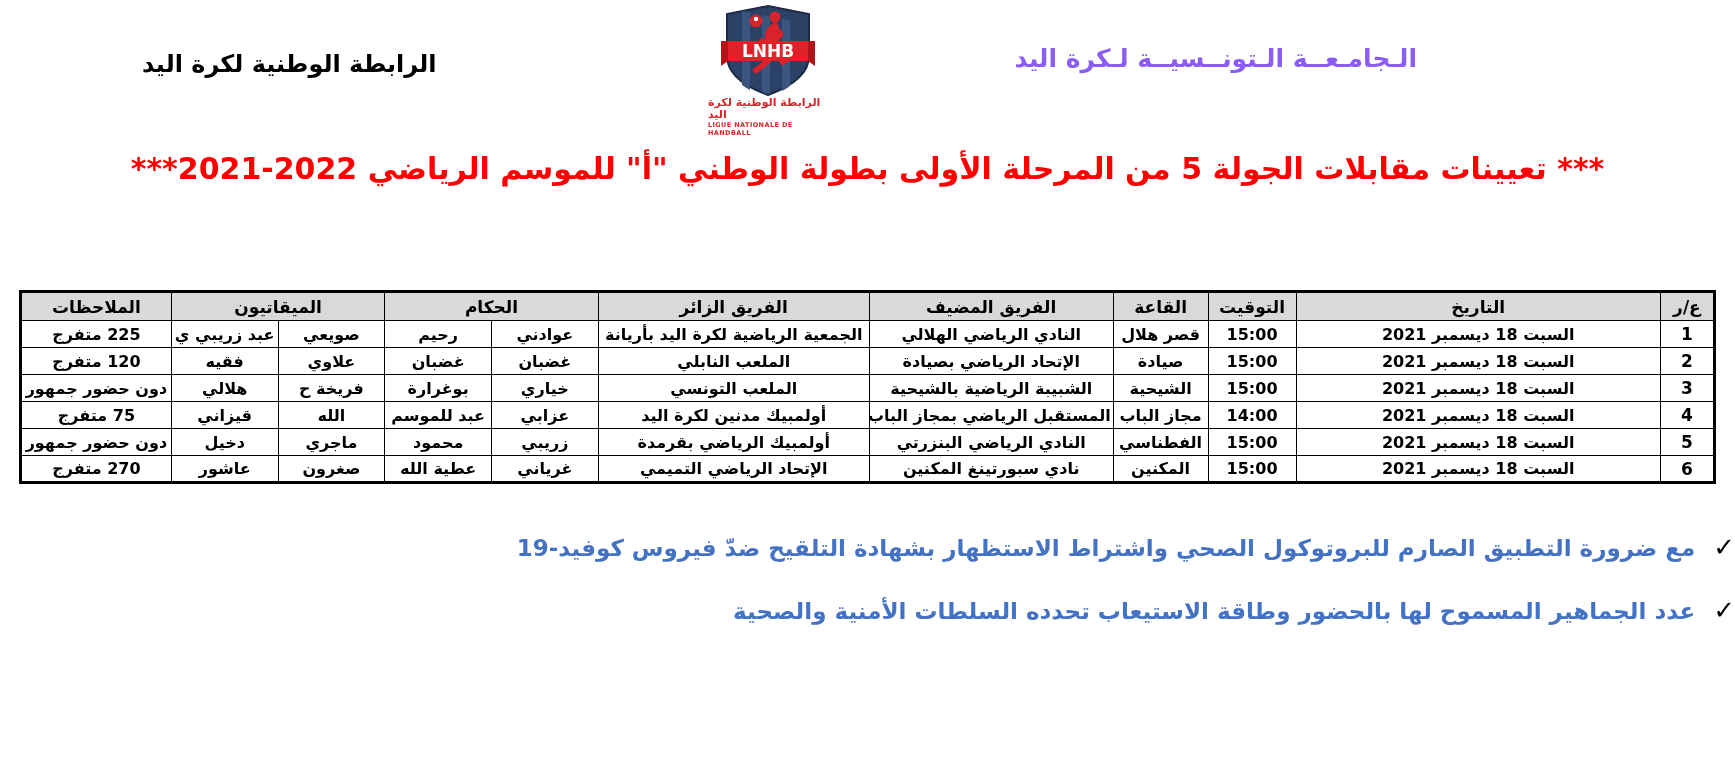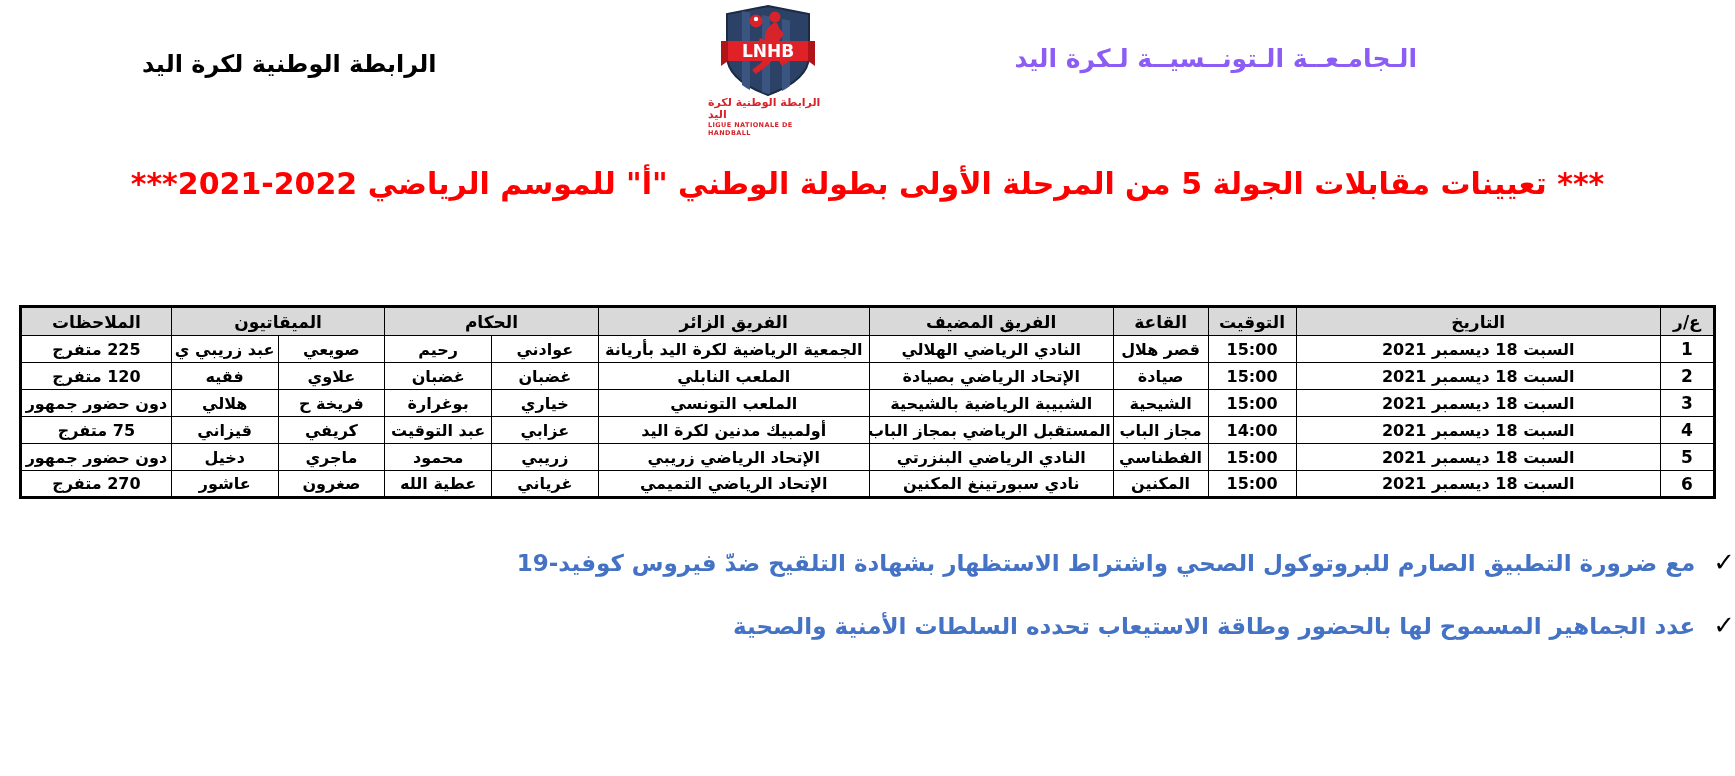--- a/index.html
+++ b/index.html
@@ -27,21 +27,21 @@
   .logo {
     position:absolute; left:708px; top:4px; width:120px;
     text-align:left; direction:rtl;
   }
   .logo svg { display:block; margin:0 auto; }
   .logo-ar { color:#d8232a; font-size:11px; font-weight:bold; line-height:1.1; margin-top:1px; }
   .logo-fr { color:#d8232a; font-size:6.5px; font-weight:bold; letter-spacing:0.4px; }
 
   
   .main-title {
-    margin-top:34px;
+    margin-top:19px;
     text-align:center;
     color:#ff0000;
     font-size:30px;
     font-weight:bold;
   }
 
   
   .table-wrap { margin:104px 19px 0 19px; }
   table {
     width:100%;
@@ -184,32 +184,32 @@
         <td>دون حضور جمهور</td>
       </tr>
       <tr>
         <td class="num">4</td>
         <td>السبت 18 ديسمبر 2021</td>
         <td>14:00</td>
         <td>مجاز الباب</td>
         <td>المستقبل الرياضي بمجاز الباب</td>
         <td>أولمبيك مدنين لكرة اليد</td>
         <td>عزابي</td>
-        <td>عبد التوقيت</td>
-        <td>كريفي</td>
+        <td>عبد للموسم</td>
+        <td>الله</td>
         <td>قيزاني</td>
         <td>75 متفرج</td>
       </tr>
       <tr>
         <td class="num">5</td>
         <td>السبت 18 ديسمبر 2021</td>
         <td>15:00</td>
         <td>الفطناسي</td>
         <td>النادي الرياضي البنزرتي</td>
-        <td>الإتحاد الرياضي زريبي</td>
+        <td>أولمبيك الرياضي بقرمدة</td>
         <td>زريبي</td>
         <td>محمود</td>
         <td>ماجري</td>
         <td>دخيل</td>
         <td>دون حضور جمهور</td>
       </tr>
       <tr>
         <td class="num">6</td>
         <td>السبت 18 ديسمبر 2021</td>
         <td>15:00</td>

